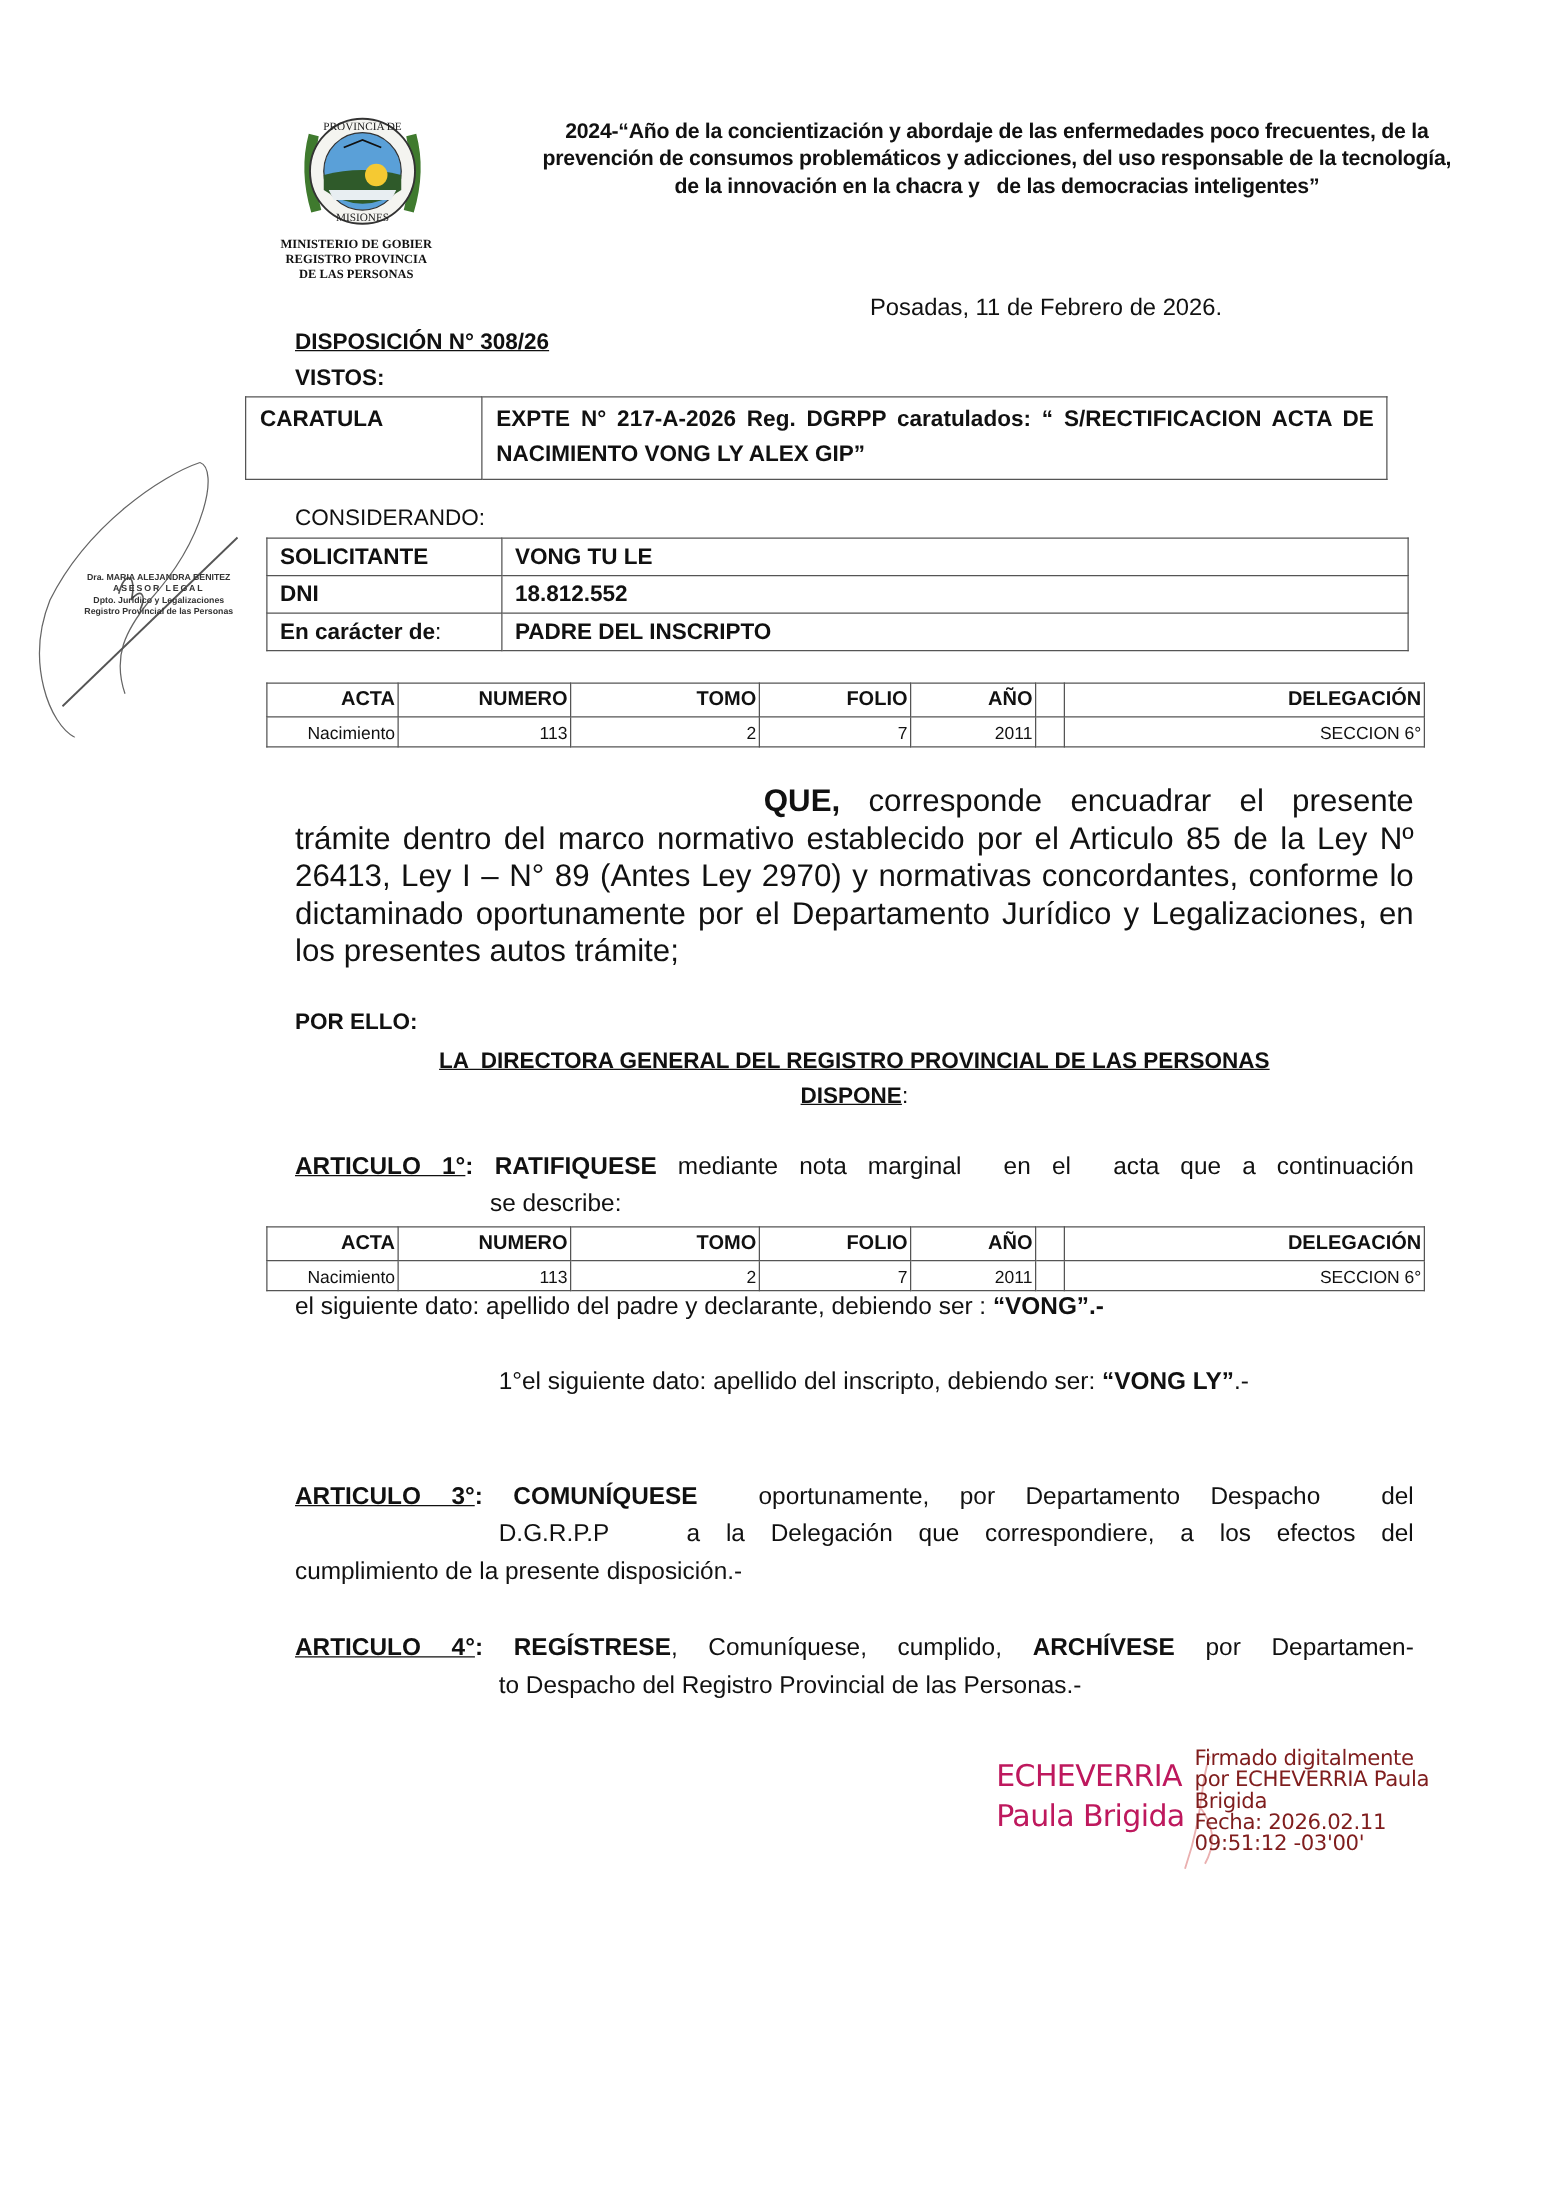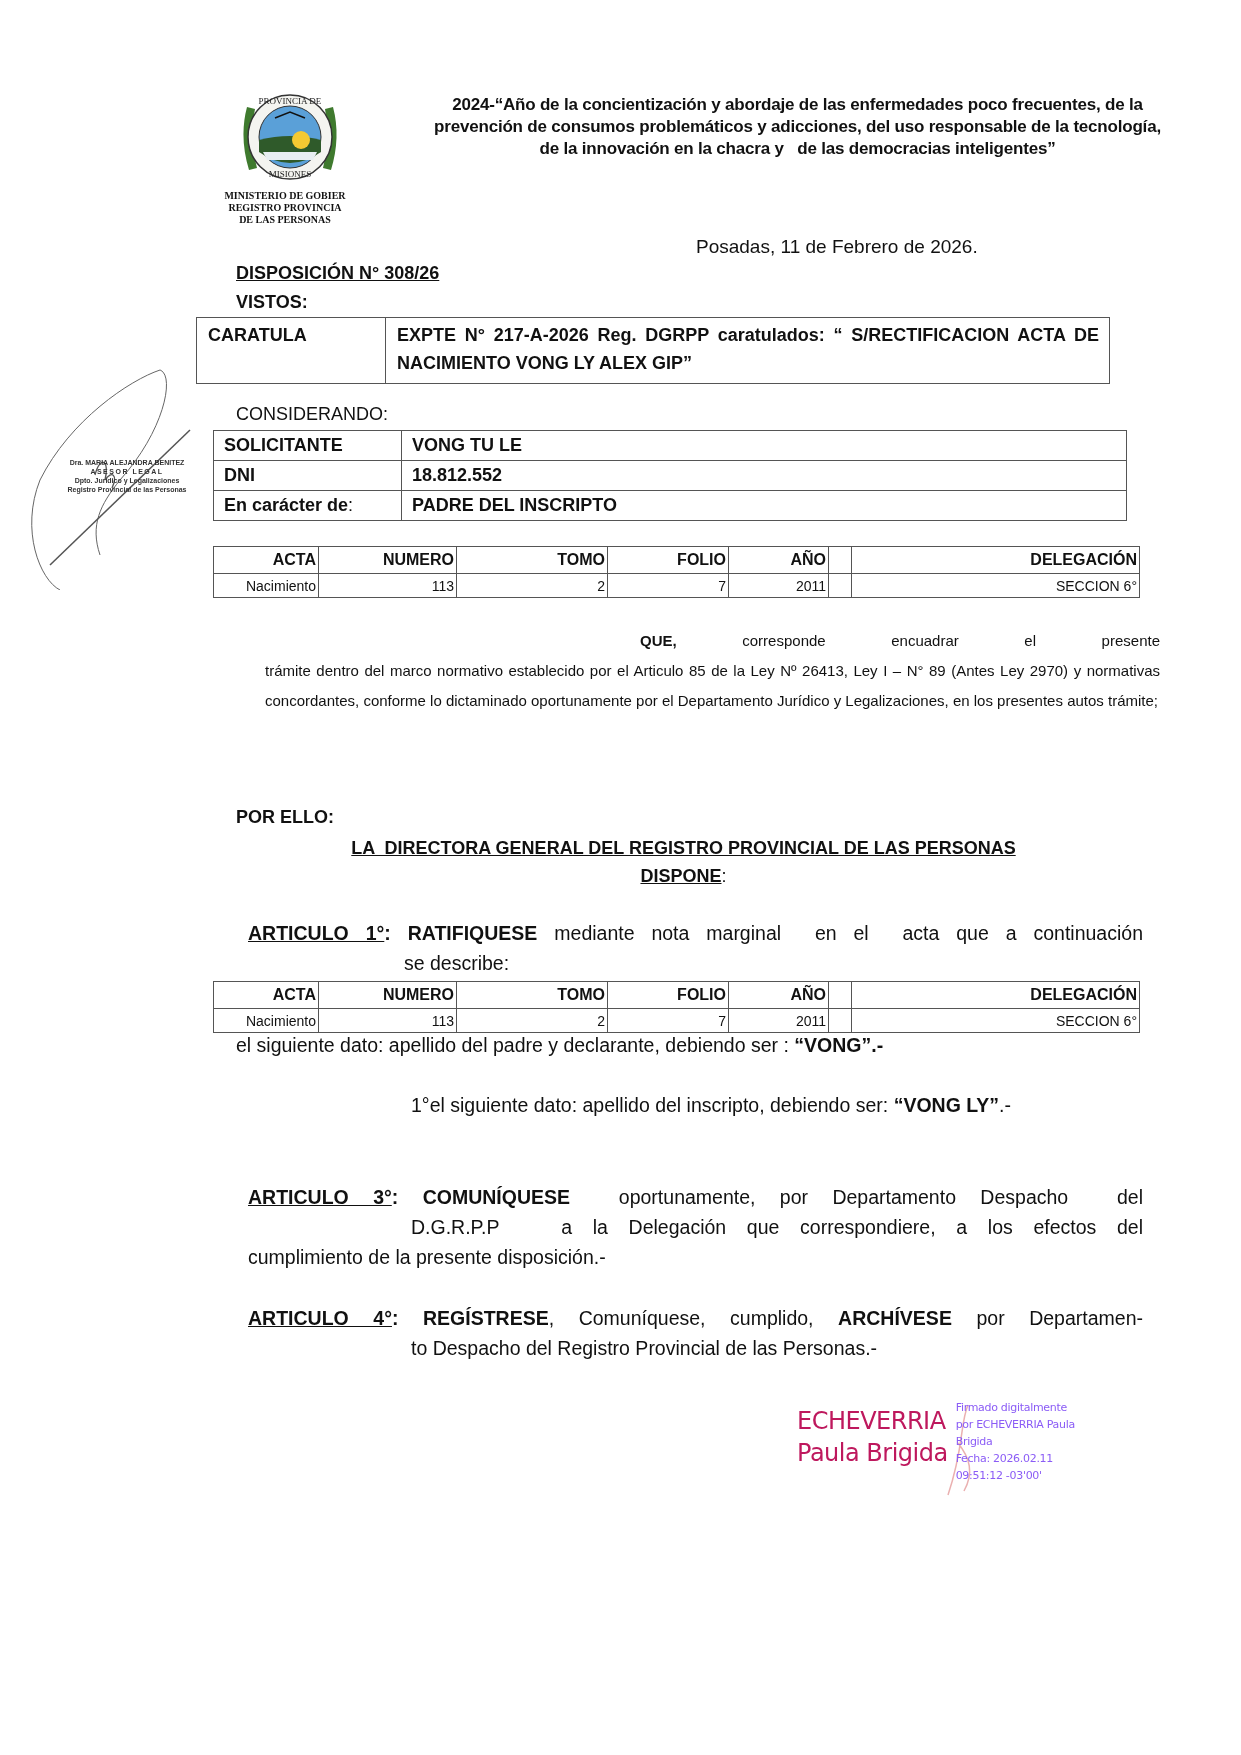--- a/index.html
+++ b/index.html
@@ -29,45 +29,45 @@
   .t-solic td { border: 1.5px solid #555; font-weight: bold; font-size: 18px; padding: 2px 10px; height: 25px; }
   .t-solic td.lbl { width: 167px; }
   .t-solic td .nb { font-weight: normal; }
 
   .t-acta { width: 927px; left: 213px; }
   .t-acta td { border: 1.5px solid #555; text-align: right; font-size: 14px; padding: 1px 2px; height: 21px; }
   .t-acta tr.hd td { font-weight: bold; font-size: 16px; height: 24px; }
   .t-acta-1 { top: 546px; }
   .t-acta-2 { top: 981px; }
 
-  .para { font-size: 15px; line-height: 30px; text-align: justify; margin-left: 29px; }
+  .para { font-size: 25px; line-height: 30px; text-align: justify; }
   .que-block { left: 236px; top: 626px; width: 895px; }
   .que-first { text-align: justify; text-align-last: justify; padding-left: 375px; }
   .porello { left: 236px; top: 807px; font-weight: bold; font-size: 18px; }
   .directora { left: 236px; top: 834px; width: 895px; text-align: center; font-weight: bold; font-size: 18px; line-height: 28px; }
   .directora u { text-decoration: underline; }
 
-  .art { left: 236px; width: 895px; font-size: 19.5px; line-height: 30px; margin-left: 12px; }
+  .art { left: 236px; width: 895px; font-size: 19.5px; line-height: 30px; }
   .art .head { text-decoration: underline; font-weight: bold; }
   .art b { font-weight: bold; }
   .art .first { text-align: justify; text-align-last: justify; }
   .art .indent { padding-left: 156px; }
   .art .indent2 { padding-left: 163px; }
   .art1 { top: 918px; }
   .art1-cont { left: 236px; top: 1034px; font-size: 19.5px; }
   .art2 { top: 1090px; }
   .art3 { top: 1182px; }
   .art4 { top: 1303px; }
 
   
   .sig-left { left: 0; top: 340px; width: 220px; height: 250px; }
   .sig-stamp { left: 62px; top: 458px; width: 130px; font-size: 7px; font-weight: bold; line-height: 9px; color: #333; text-align: center; }
   .digital { left: 797px; top: 1405px; }
   .dig-name { font-family: "DejaVu Sans", sans-serif; font-size: 24px; line-height: 32px; color: #be185d; float: left; margin-right: 8px; letter-spacing: -0.5px; }
-  .dig-info { font-family: "DejaVu Sans", sans-serif; font-size: 11px; line-height: 17px; color: #8b5cf6; float: left; white-space: nowrap; letter-spacing: -0.3px; }
+  .dig-info { font-family: "DejaVu Sans", sans-serif; font-size: 17px; line-height: 17px; color: #7f1d1d; float: left; white-space: nowrap; letter-spacing: -0.3px; }
   .dig-mark { left: 940px; top: 1403px; width: 40px; height: 95px; }
 </style>
 </head>
 <body>
 
 <div class="abs seal">
   <svg width="110" height="110" viewBox="0 0 110 110">
     <path d="M12 25 Q4 55 14 88 L22 86 Q14 55 20 27 Z" fill="#3f7a2e"></path>
     <path d="M98 25 Q106 55 96 88 L88 86 Q96 55 90 27 Z" fill="#3f7a2e"></path>
     <circle cx="55" cy="55" r="42" fill="#f4f4f0" stroke="#333" stroke-width="1.5"></circle>

